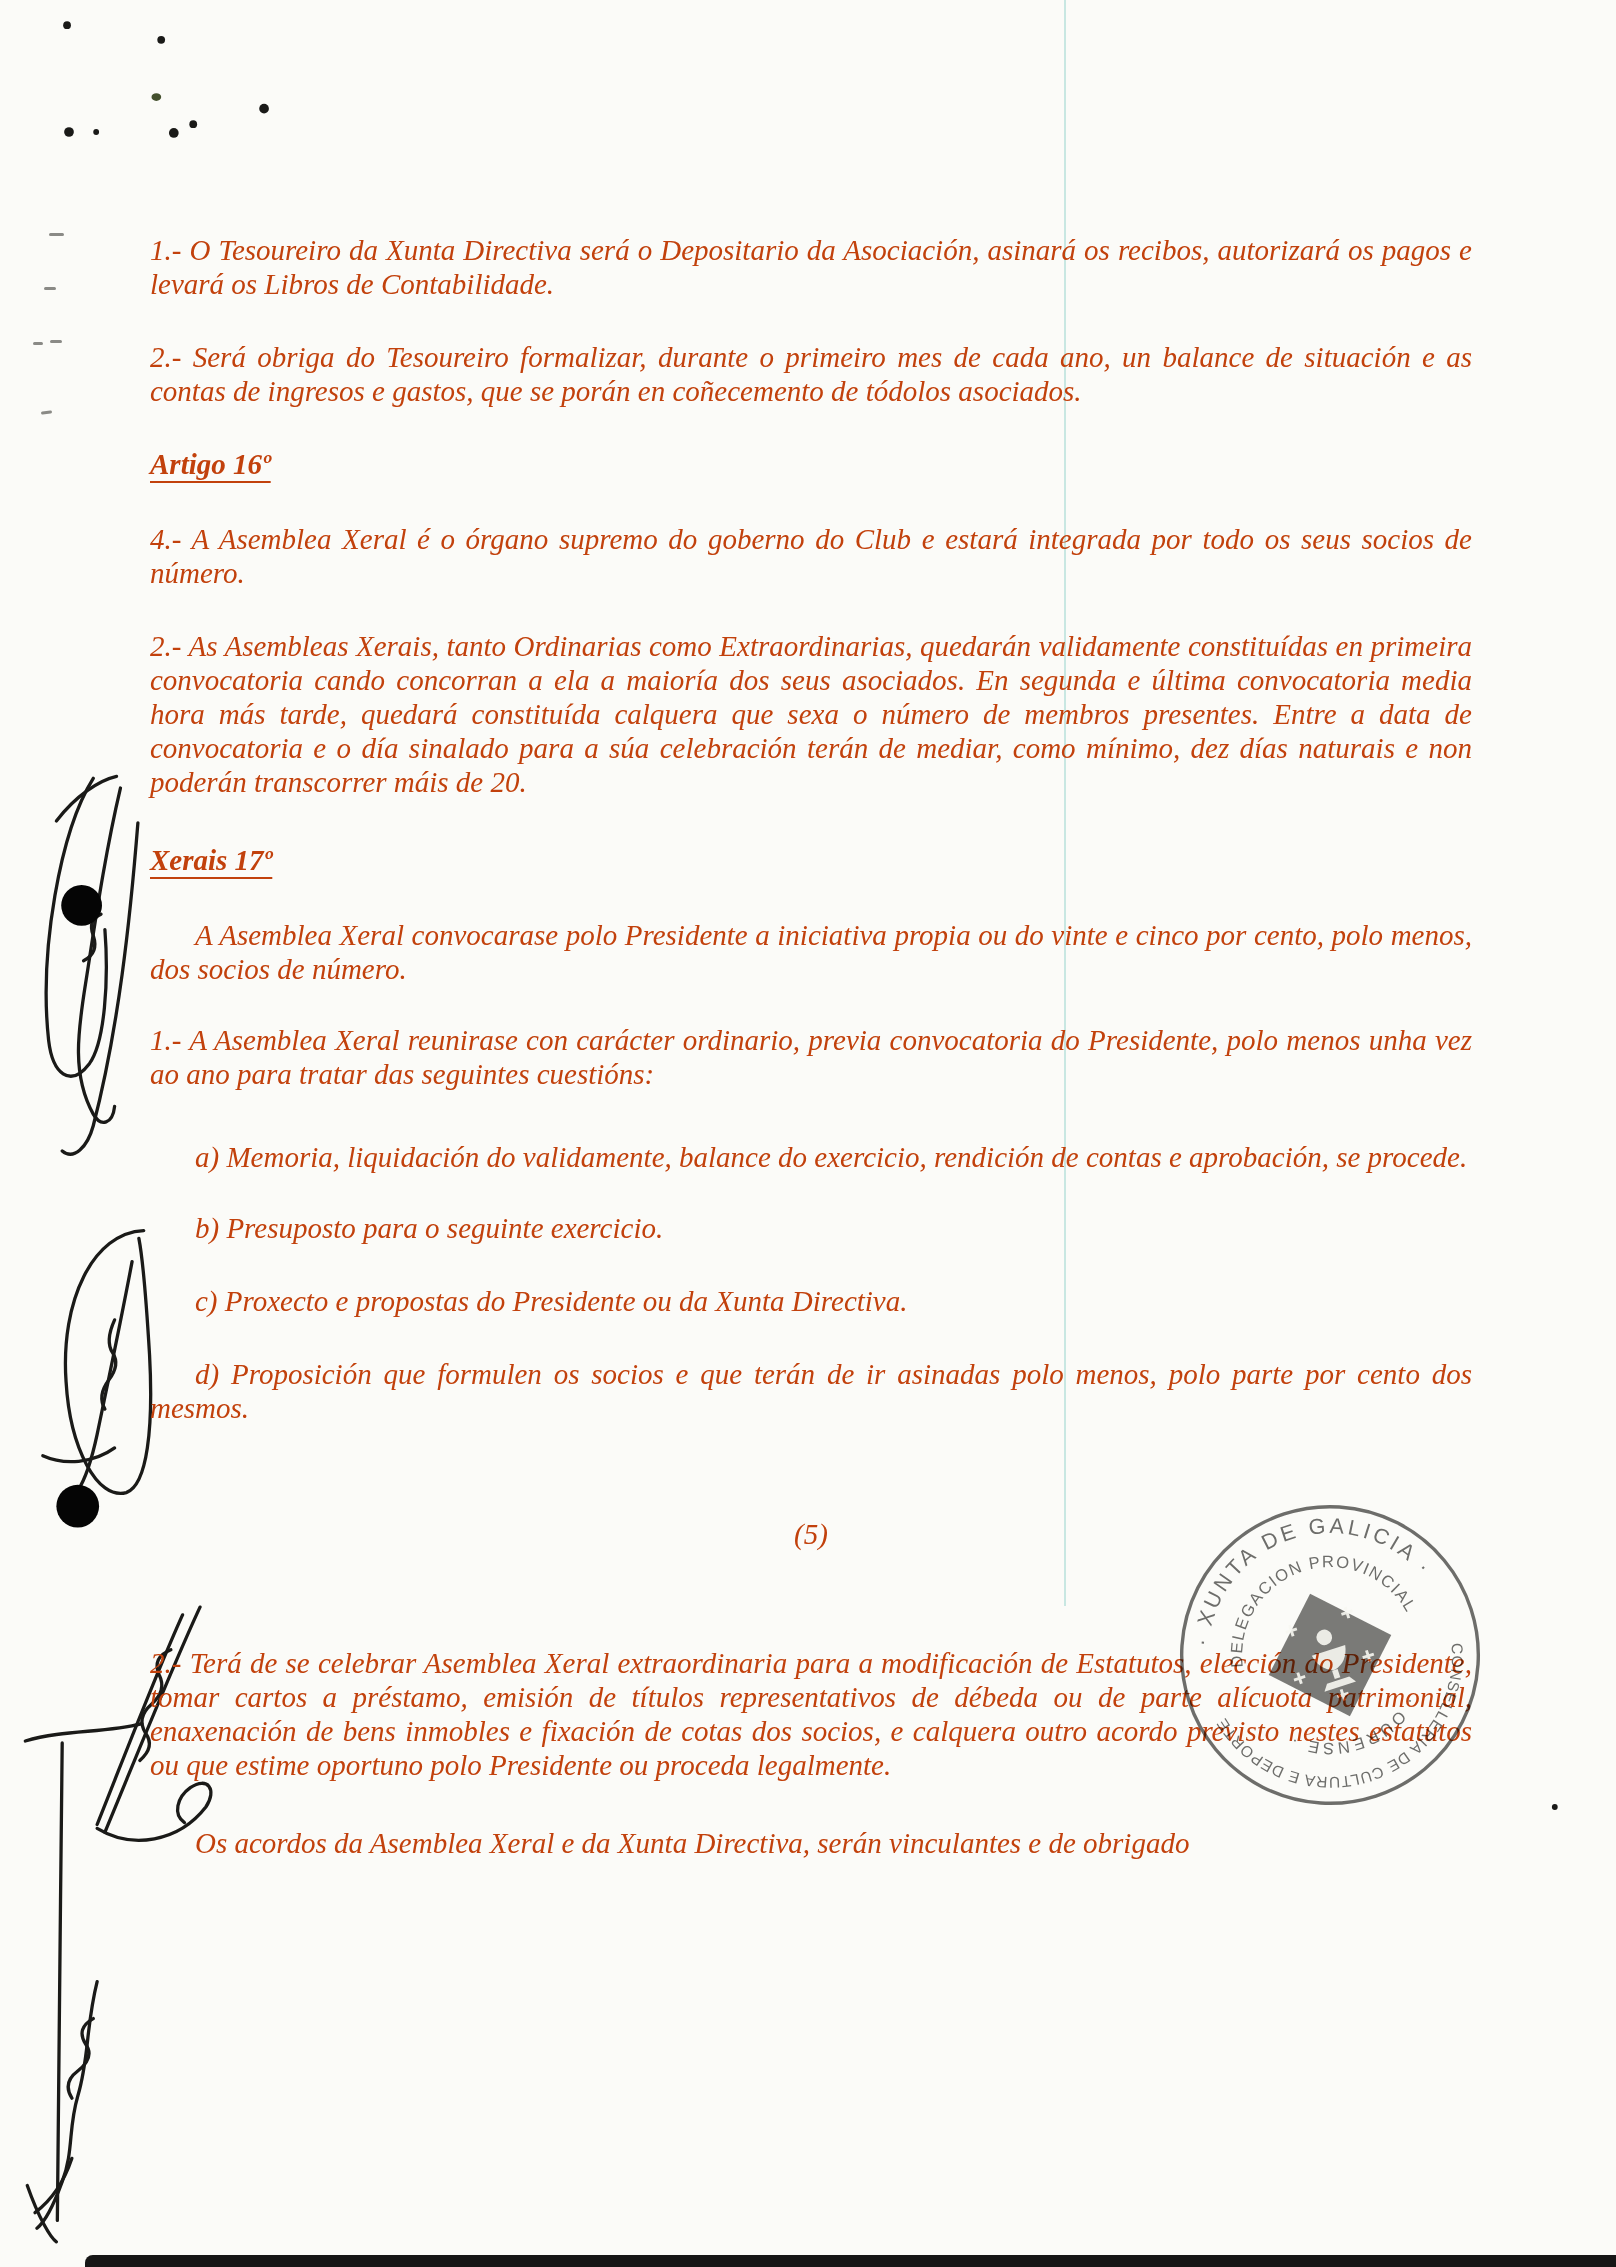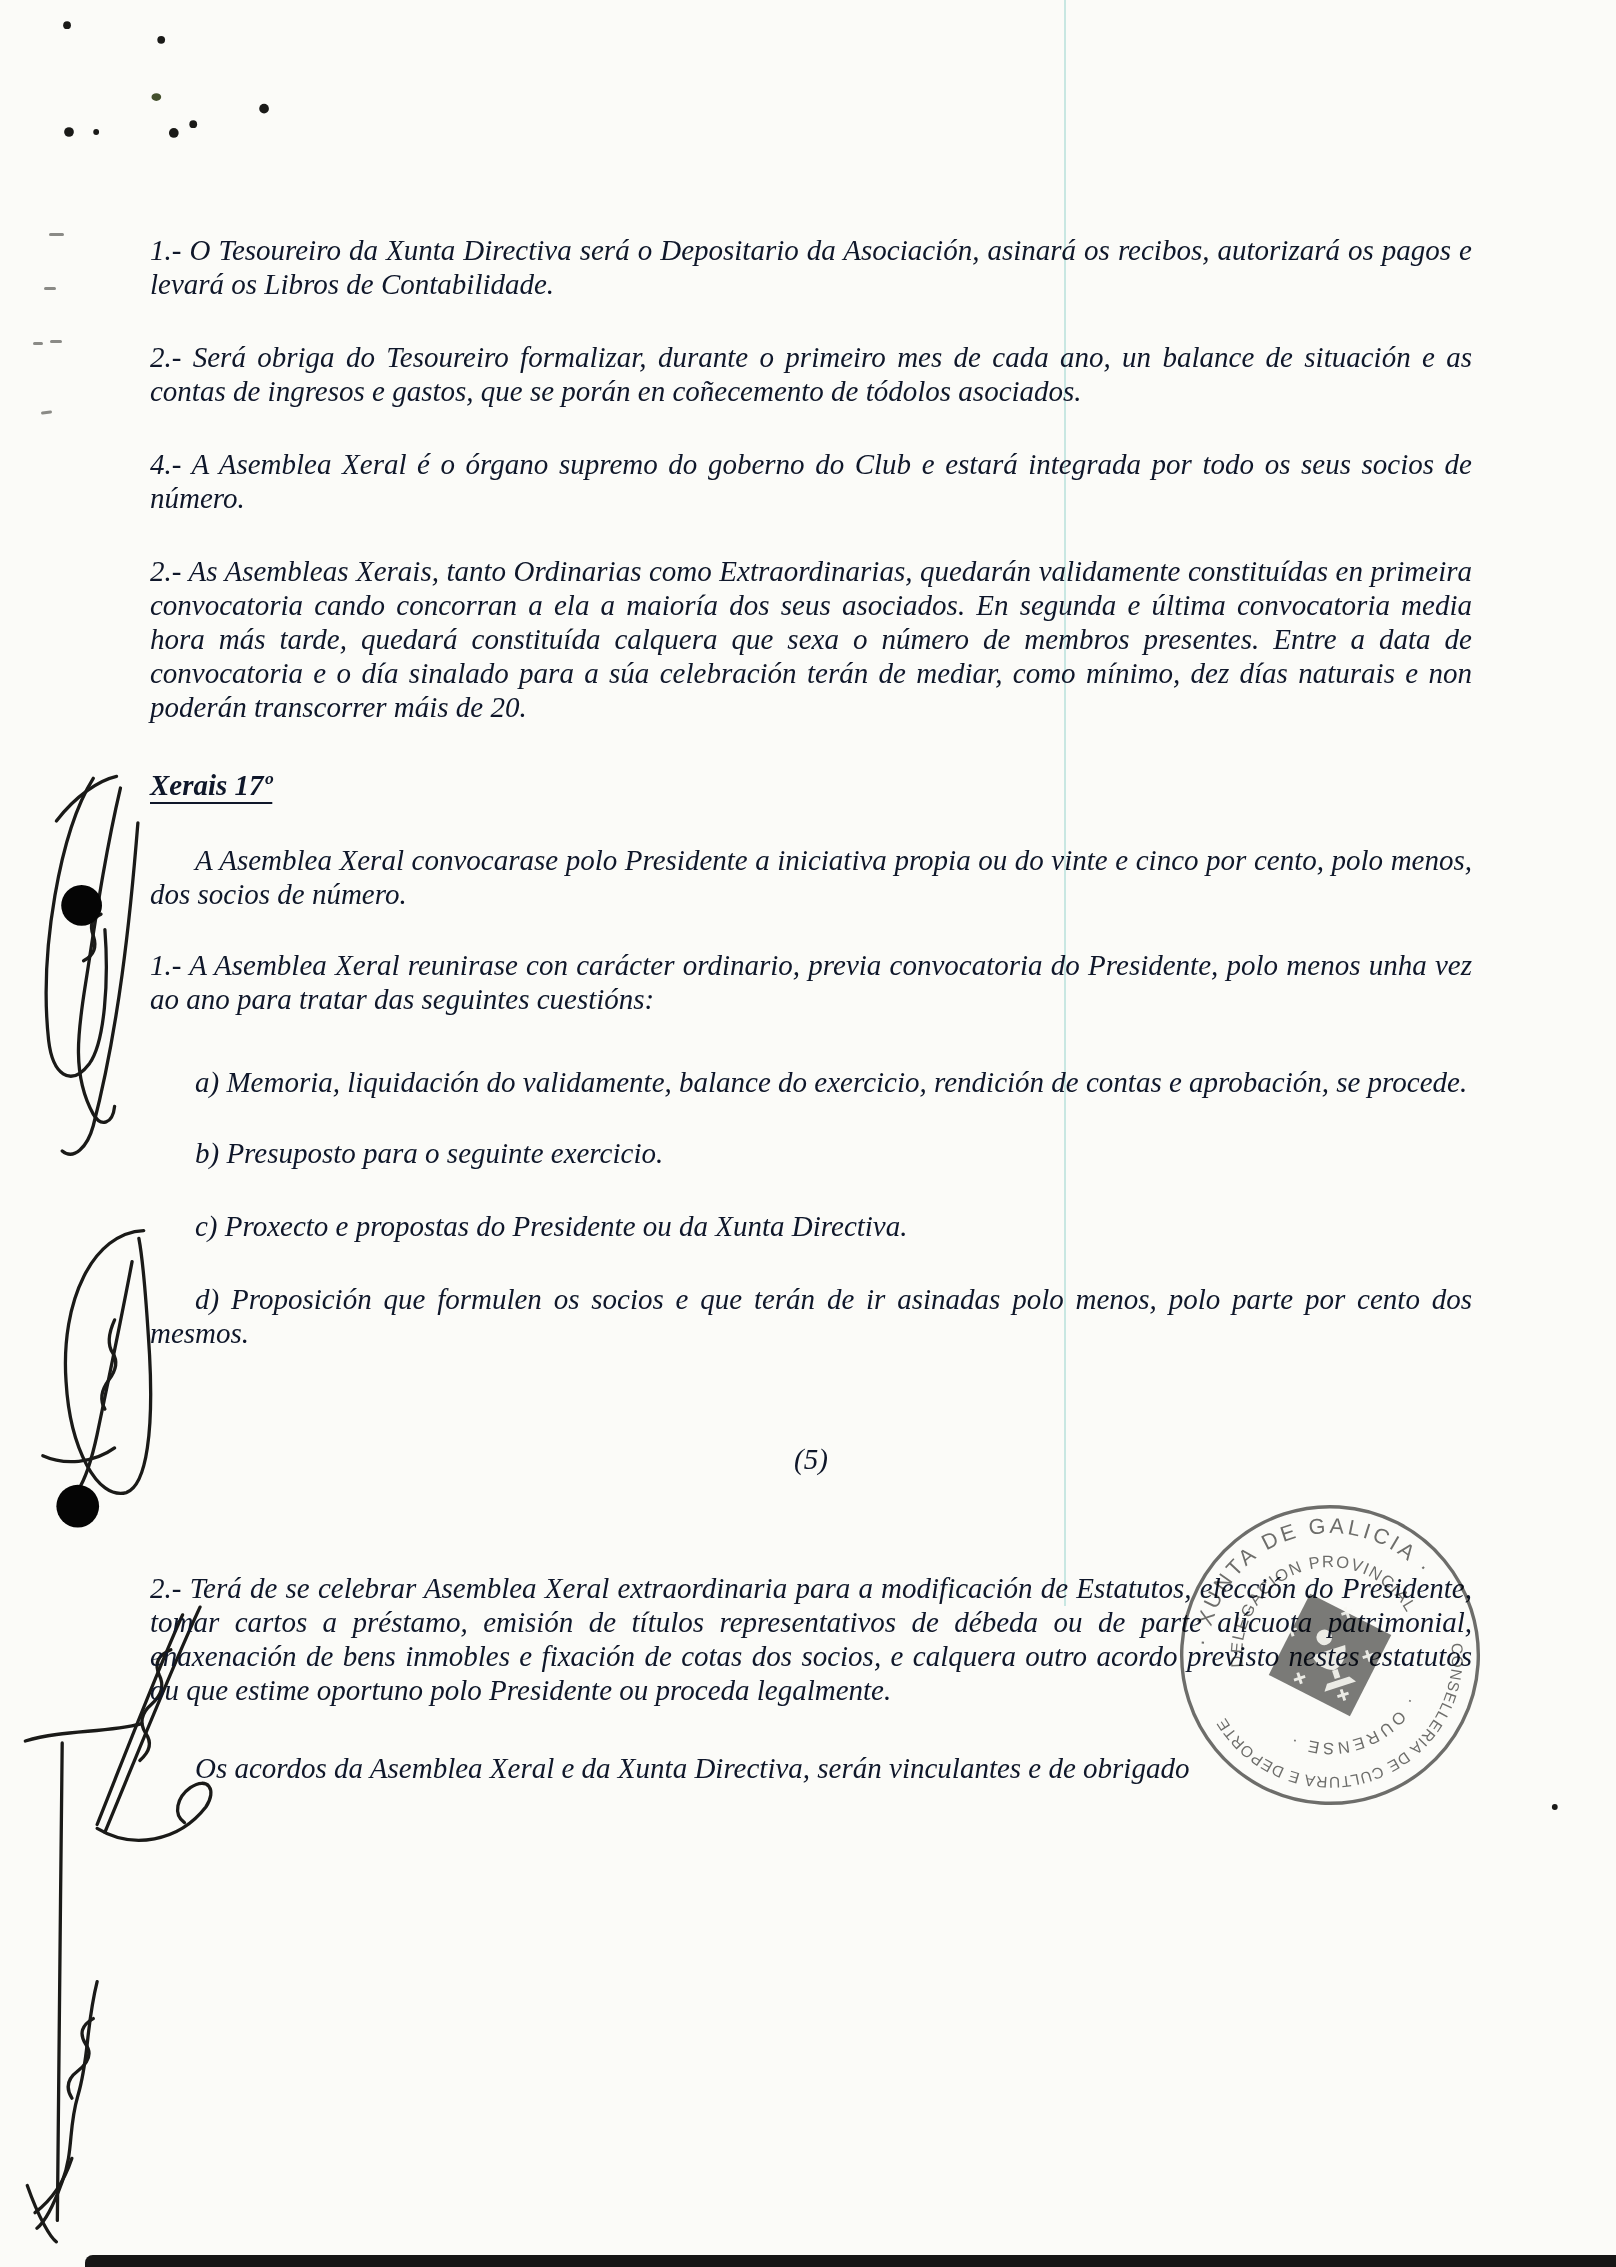--- a/index.html
+++ b/index.html
@@ -3,21 +3,21 @@
 <meta charset="utf-8">
 <style>
   html,body{margin:0;padding:0;background:#9a9a98;}
   .page{
     position:relative;
     width:1617px;height:2268px;
     margin:0 auto;
     background:#fbfbf8;
     overflow:hidden;
     font-family:"Liberation Serif","DejaVu Serif",serif;
-    color:#0f172a;
+    color:#c2410c;
   }
   
   .crease{position:absolute;left:1064px;top:0;width:1.9px;height:1606px;
     background:rgba(150,212,203,.5);}
   
   .textcol{
     position:absolute;left:150px;top:233px;width:1322px;
     font-style:italic;font-size:29px;line-height:34px;
     text-align:justify;
   }
@@ -102,20 +102,21 @@
     </g>
     <g fill="#050505">
       <circle cx="84" cy="933" r="21"></circle>
       <circle cx="80" cy="1552" r="22"></circle>
     </g>
   </svg>
 
   <div class="textcol">
     <p class="para">1.- O Tesoureiro da Xunta Directiva será o Depositario da Asociación, asinará os recibos, autorizará os pagos e levará os Libros de Contabilidade.</p>
     <p class="para">2.- Será obriga do Tesoureiro formalizar, durante o primeiro mes de cada ano, un balance de situación e as contas de ingresos e gastos, que se porán en coñecemento de tódolos asociados.</p>
+    <p class="heading">Artigo 16º</p>
     <p class="para">4.- A Asemblea Xeral é o órgano supremo do goberno do Club e estará integrada por todo os seus socios de número.</p>
     <p class="para mb-45">2.- As Asembleas Xerais, tanto Ordinarias como Extraordinarias, quedarán validamente constituídas en primeira convocatoria cando concorran a ela a maioría dos seus asociados. En segunda e última convocatoria media hora más tarde, quedará constituída calquera que sexa o número de membros presentes. Entre a data de convocatoria e o día sinalado para a súa celebración terán de mediar, como mínimo, dez días naturais e non poderán transcorrer máis de 20.</p>
     <p class="heading">Xerais 17º</p>
     <p class="para indent mb-38">A Asemblea Xeral convocarase polo Presidente a iniciativa propia ou do vinte e cinco por cento, polo menos, dos socios de número.</p>
     <p class="para mb-50">1.- A Asemblea Xeral reunirase con carácter ordinario, previa convocatoria do Presidente, polo menos unha vez ao ano para tratar das seguintes cuestións:</p>
     <p class="para indent mb-38">a) Memoria, liquidación do validamente, balance do exercicio, rendición de contas e aprobación, se procede.</p>
     <p class="para indent">b) Presuposto para o seguinte exercicio.</p>
     <p class="para indent">c) Proxecto e propostas do Presidente ou da Xunta Directiva.</p>
     <p class="para indent">d) Proposición que formulen os socios e que terán de ir asinadas polo menos, polo parte por cento dos mesmos.</p>
     <div class="pagenum">(5)</div>

